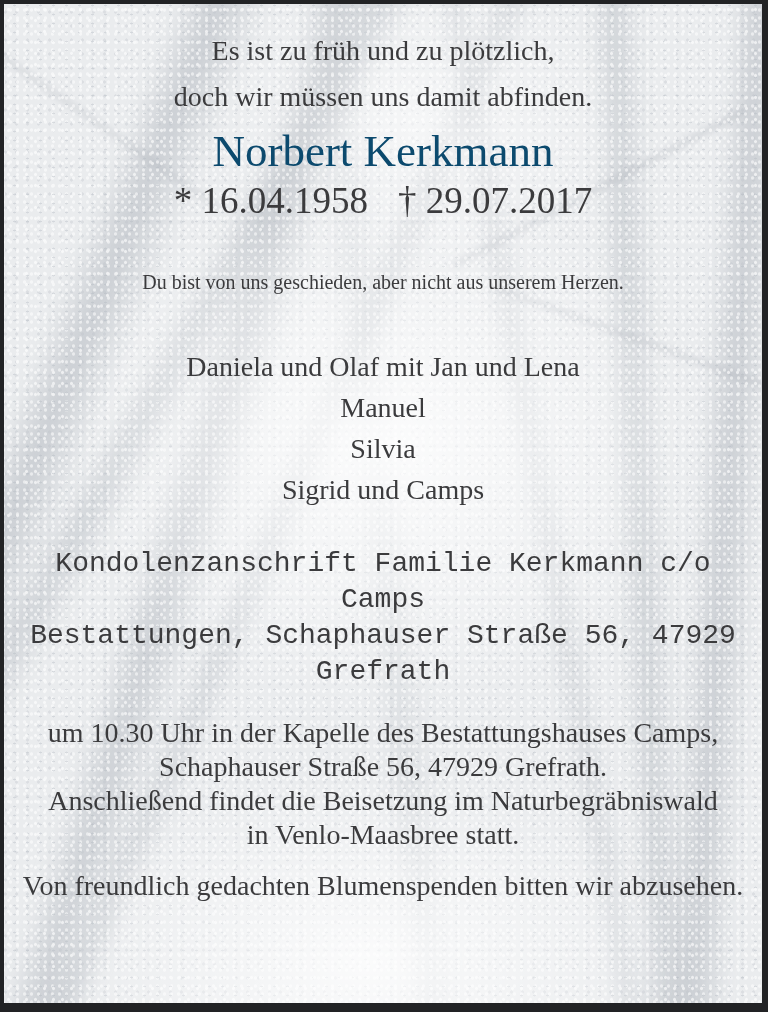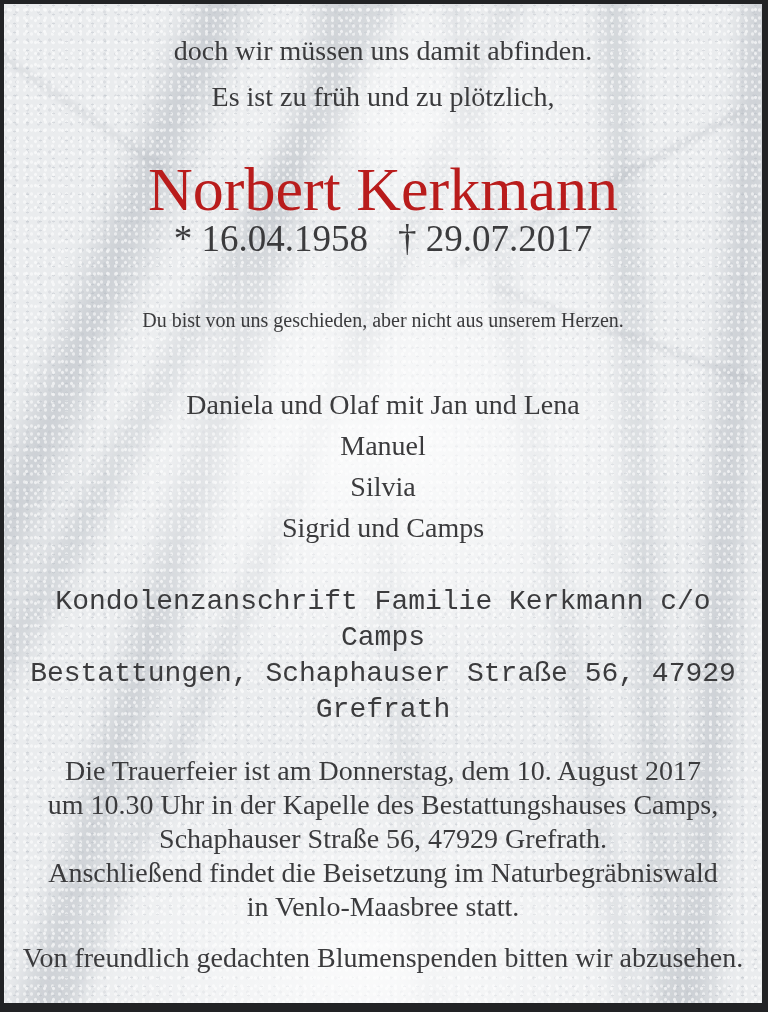--- a/index.html
+++ b/index.html
@@ -70,24 +70,23 @@
   .content {
     position: relative;
     z-index: 1;
     height: 100%;
     box-sizing: border-box;
     padding: 24px 10px 0 10px;
     text-align: center;
   }
   .opening { font-size: 28px; line-height: 46px; }
   .name {
-    margin-top: 38px;
-    font-size: 62px;
+    font-size: 45px;
     line-height: 62px;
-    color: #b91c1c;
+    color: #0c4a6e;
   }
   .dates { margin-top: 0; font-size: 37px; line-height: 38px; }
   .dates .gap { display: inline-block; width: 30px; }
   .epitaph { margin-top: 44px; font-size: 20px; line-height: 36px; }
   .mourners { margin-top: 46px; font-size: 28px; line-height: 41px; }
   .condolence { margin-top: 36px; font-size: 28px; line-height: 36px; font-family: Liberation Mono, monospace; }
   .service { margin-top: 26px; font-size: 28px; line-height: 34px; }
   .flowers { margin-top: 16px; font-size: 28px; line-height: 36px; }
 </style>
 </head>
@@ -107,22 +106,22 @@
     <div class="branch b1"></div>
     <div class="branch b2"></div>
     <div class="branch b3"></div>
     <div class="speckle"></div>
     <div class="glow"></div>
   </div>
 
   <div class="content">
 
     <div class="opening">
+      <div>Es ist zu früh und zu plötzlich,</div>
       <div>doch wir müssen uns damit abfinden.</div>
-      <div>Es ist zu früh und zu plötzlich,</div>
     </div>
 
     <div class="name">Norbert Kerkmann</div>
 
     <div class="dates">
       <span>*</span>
       <span>16.04.1958</span><span class="gap"></span><span>†</span>
       <span>29.07.2017</span>
     </div>
 
@@ -134,21 +133,20 @@
       <div>Silvia</div>
       <div>Sigrid und Camps</div>
     </div>
 
     <div class="condolence">
       <div>Kondolenzanschrift Familie Kerkmann c/o Camps</div>
       <div>Bestattungen, Schaphauser Straße 56, 47929 Grefrath</div>
     </div>
 
     <div class="service">
-      <div>Die Trauerfeier ist am Donnerstag, dem 10. August 2017</div>
       <div>um 10.30 Uhr in der Kapelle des Bestattungshauses Camps,</div>
       <div>Schaphauser Straße 56, 47929 Grefrath.</div>
       <div>Anschließend findet die Beisetzung im Naturbegräbniswald</div>
       <div>in Venlo-Maasbree statt.</div>
     </div>
 
     <div class="flowers">Von freundlich gedachten Blumenspenden bitten wir abzusehen.</div>
 
   </div>
 </div>

